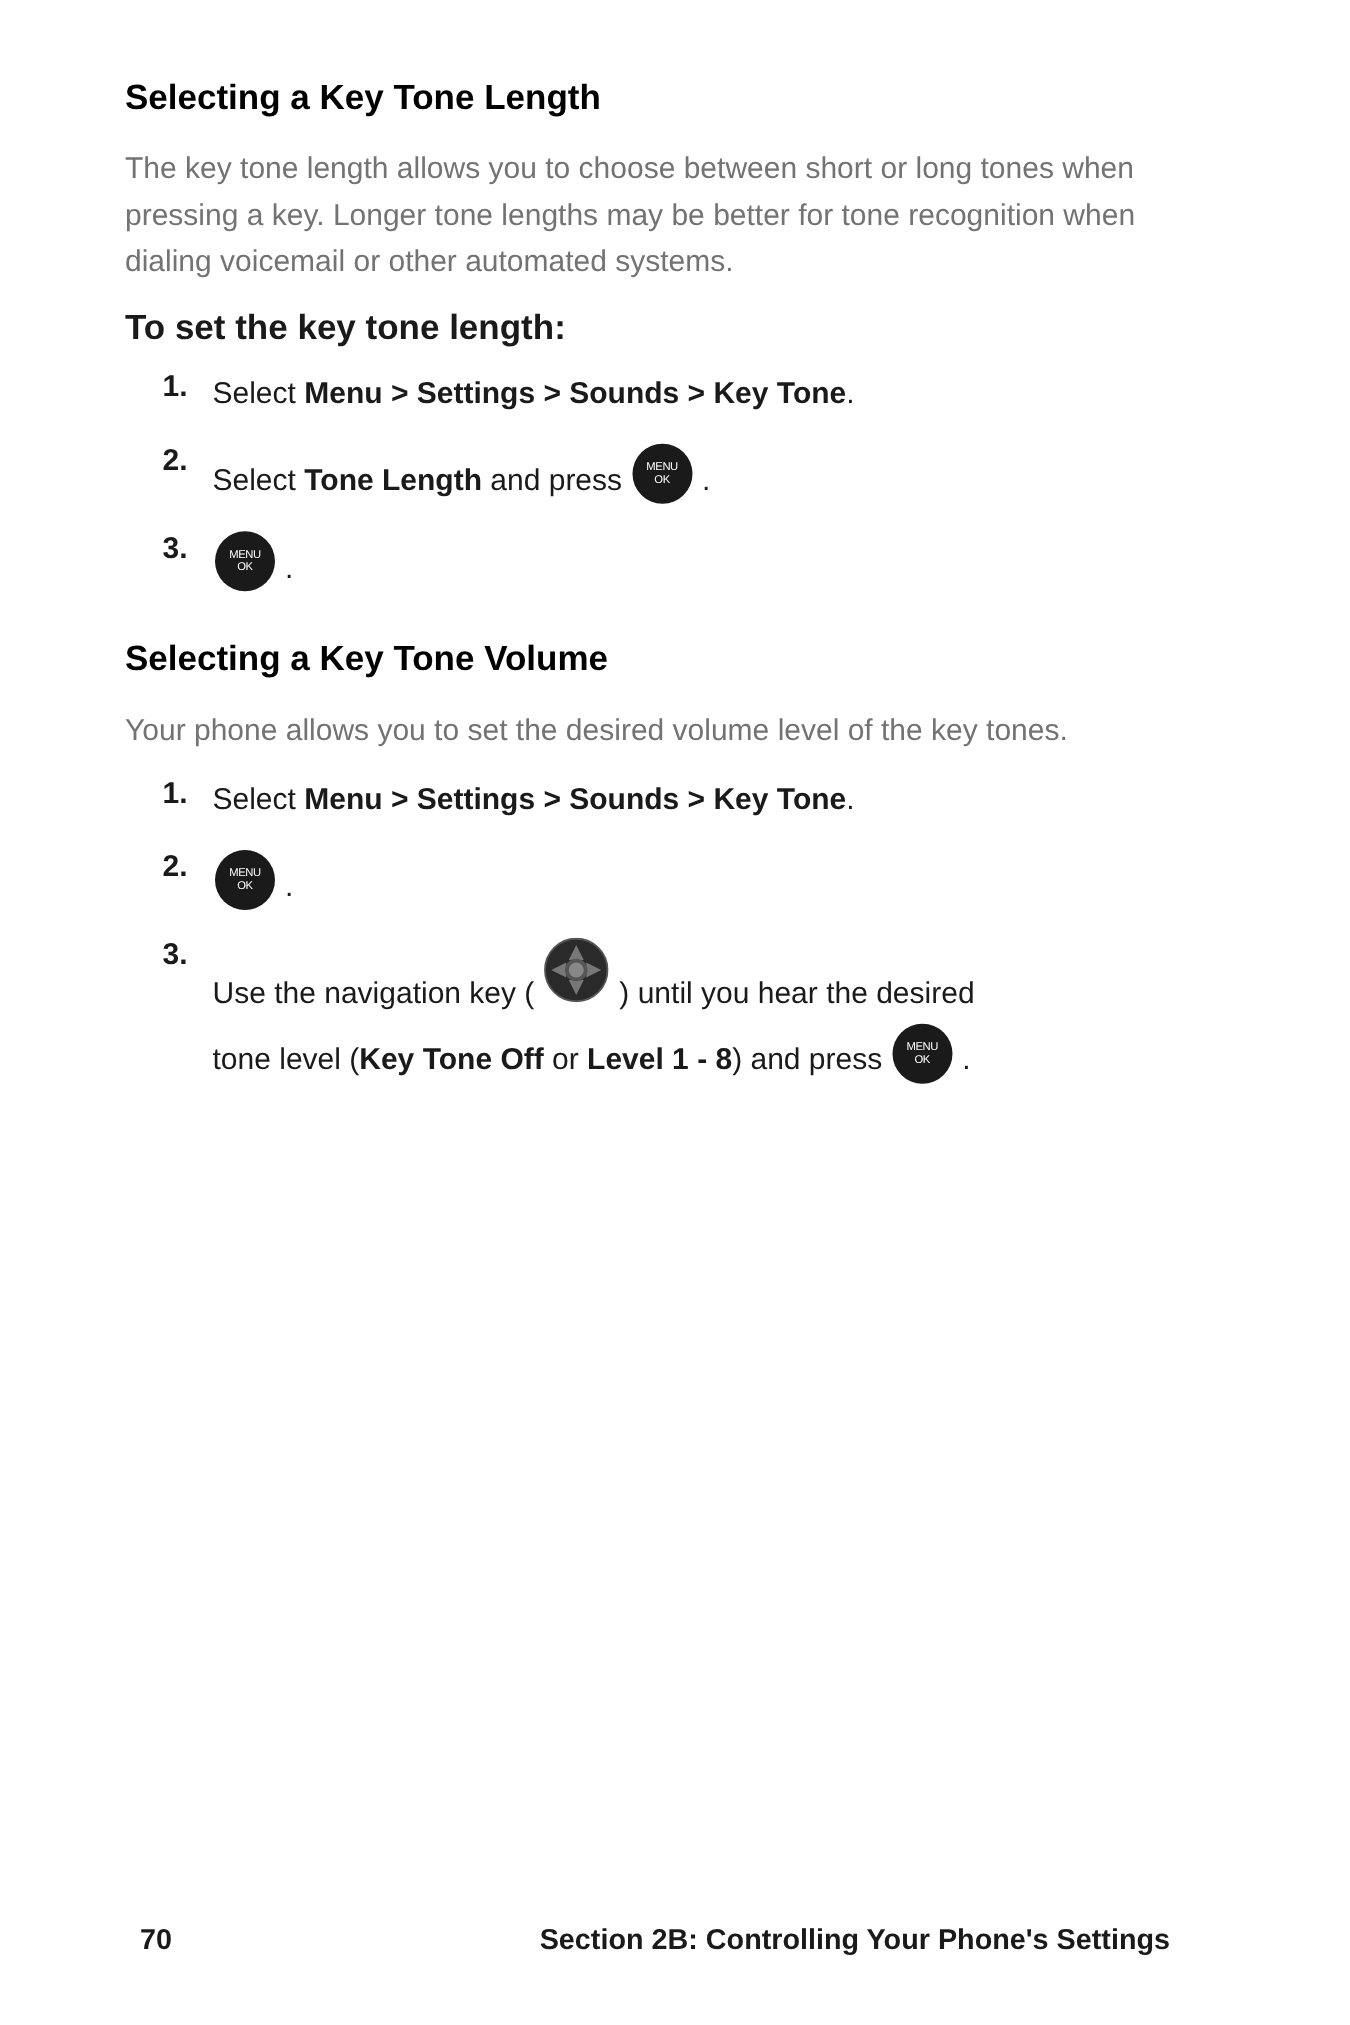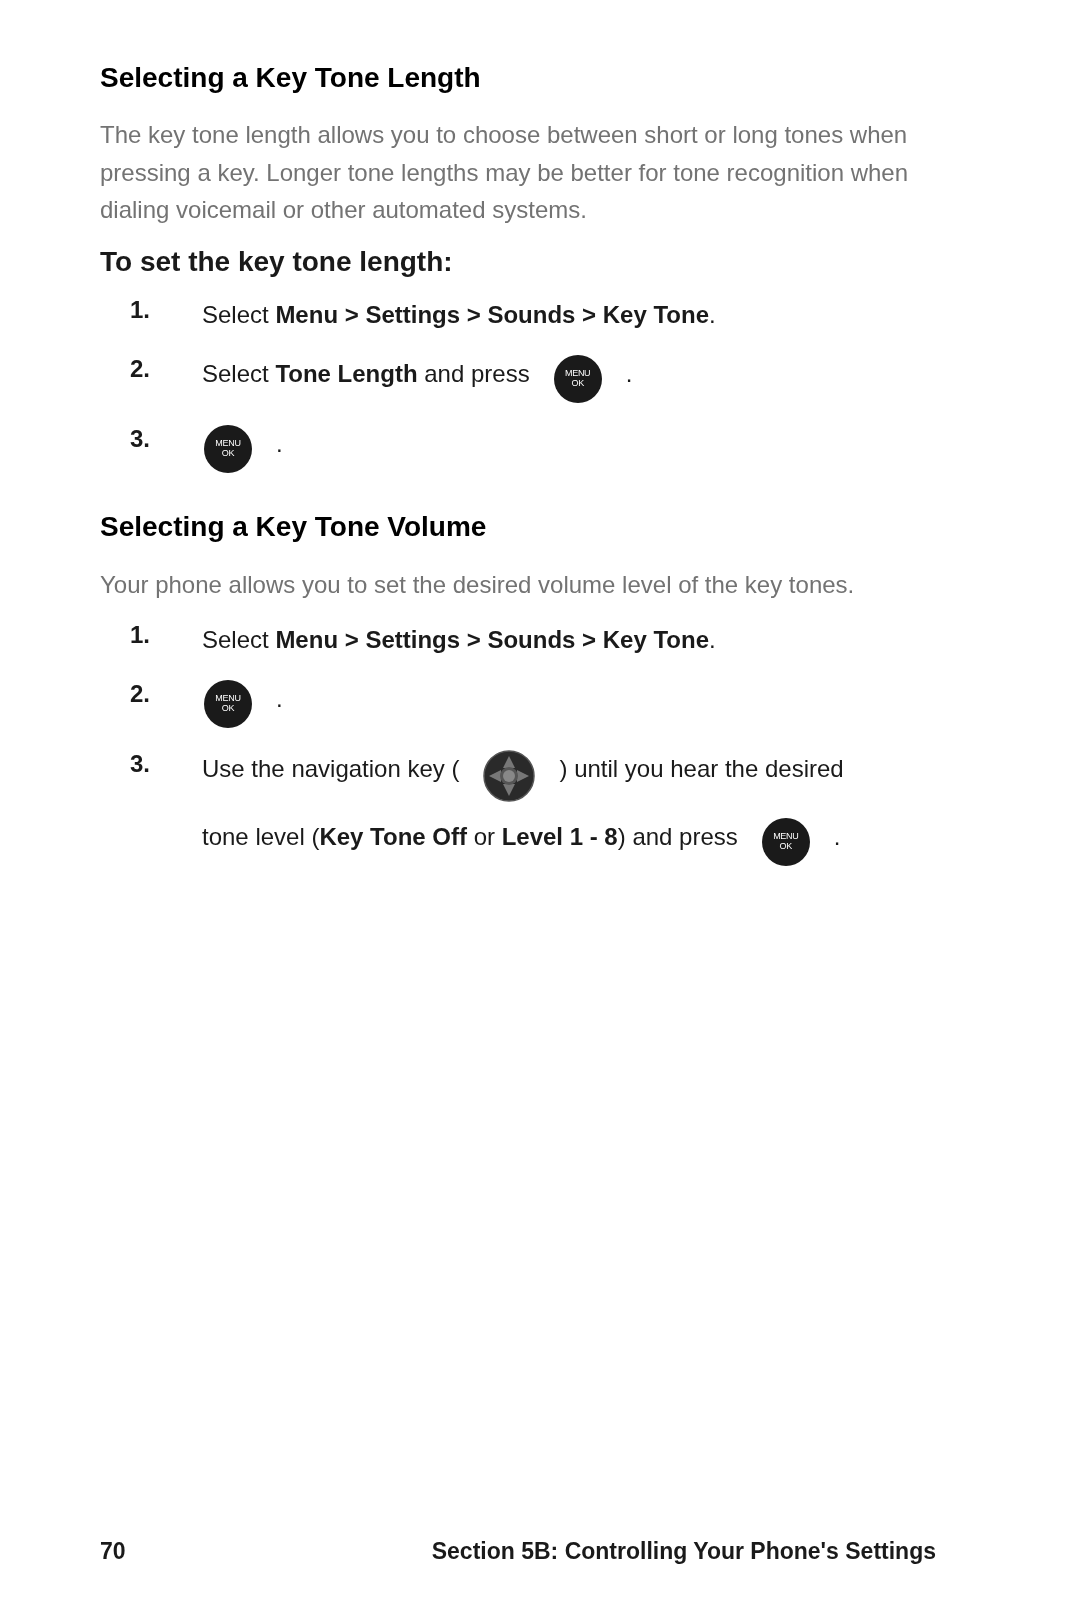--- a/index.html
+++ b/index.html
@@ -66,21 +66,20 @@
       color: #1a1a1a;
       min-width: 40px;
       flex-shrink: 0;
     }
 
     .step-content {
       font-size: 24px;
       color: #1a1a1a;
       line-height: 1.55;
       flex: 1;
-      margin-left: 32px;
     }
 
     .step-content-wrapped {
       font-size: 24px;
       color: #1a1a1a;
       line-height: 1.6;
       padding-left: 30px;
     }
 
     .bold {
@@ -110,21 +109,21 @@
       letter-spacing: -0.3px;
     }
 
     .section-gap {
       margin-bottom: 36px;
     }
 
     .footer {
       position: absolute;
       bottom: 55px;
-      left: 100px;
+      left: 112px;
       right: 100px;
       display: flex;
       justify-content: space-between;
       align-items: center;
       border-top: none;
     }
 
     .footer-page-num {
       font-size: 23px;
       font-weight: 700;
@@ -132,22 +131,22 @@
     }
 
     .footer-section {
       font-size: 23px;
       font-weight: 700;
       color: #1a1a1a;
     }
 
     .step-row-with-icon {
       display: flex;
-      align-items: flex-start;
-      gap: 22px;
+      align-items: flex-end;
+      gap: 6px;
       flex-wrap: wrap;
     }
   </style>
 </head>
 <body>
 
 <div class="page">
 
   <div class="section-gap">
     <h2 class="section-title">Selecting a Key Tone Length</h2>
@@ -247,16 +246,16 @@
               <span>.</span>
             </span>
           </div>
         </span>
       </li>
     </ol>
   </div>
 
   <div class="footer">
     <span class="footer-page-num">70</span>
-    <span class="footer-section">Section 5B: Controlling Your Phone's Settings</span>
+    <span class="footer-section">Section 2B: Controlling Your Phone's Settings</span>
   </div>
 
 </div>
 
 </body></html>

